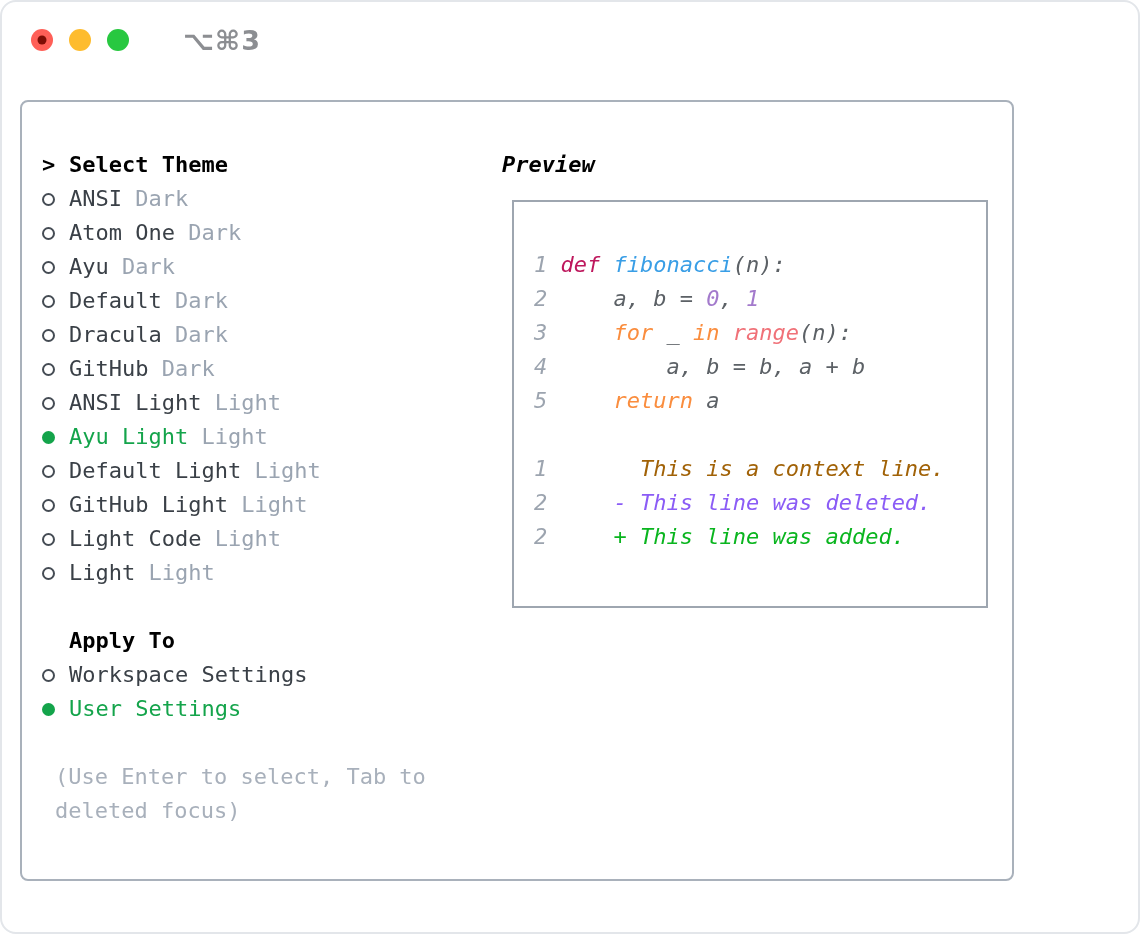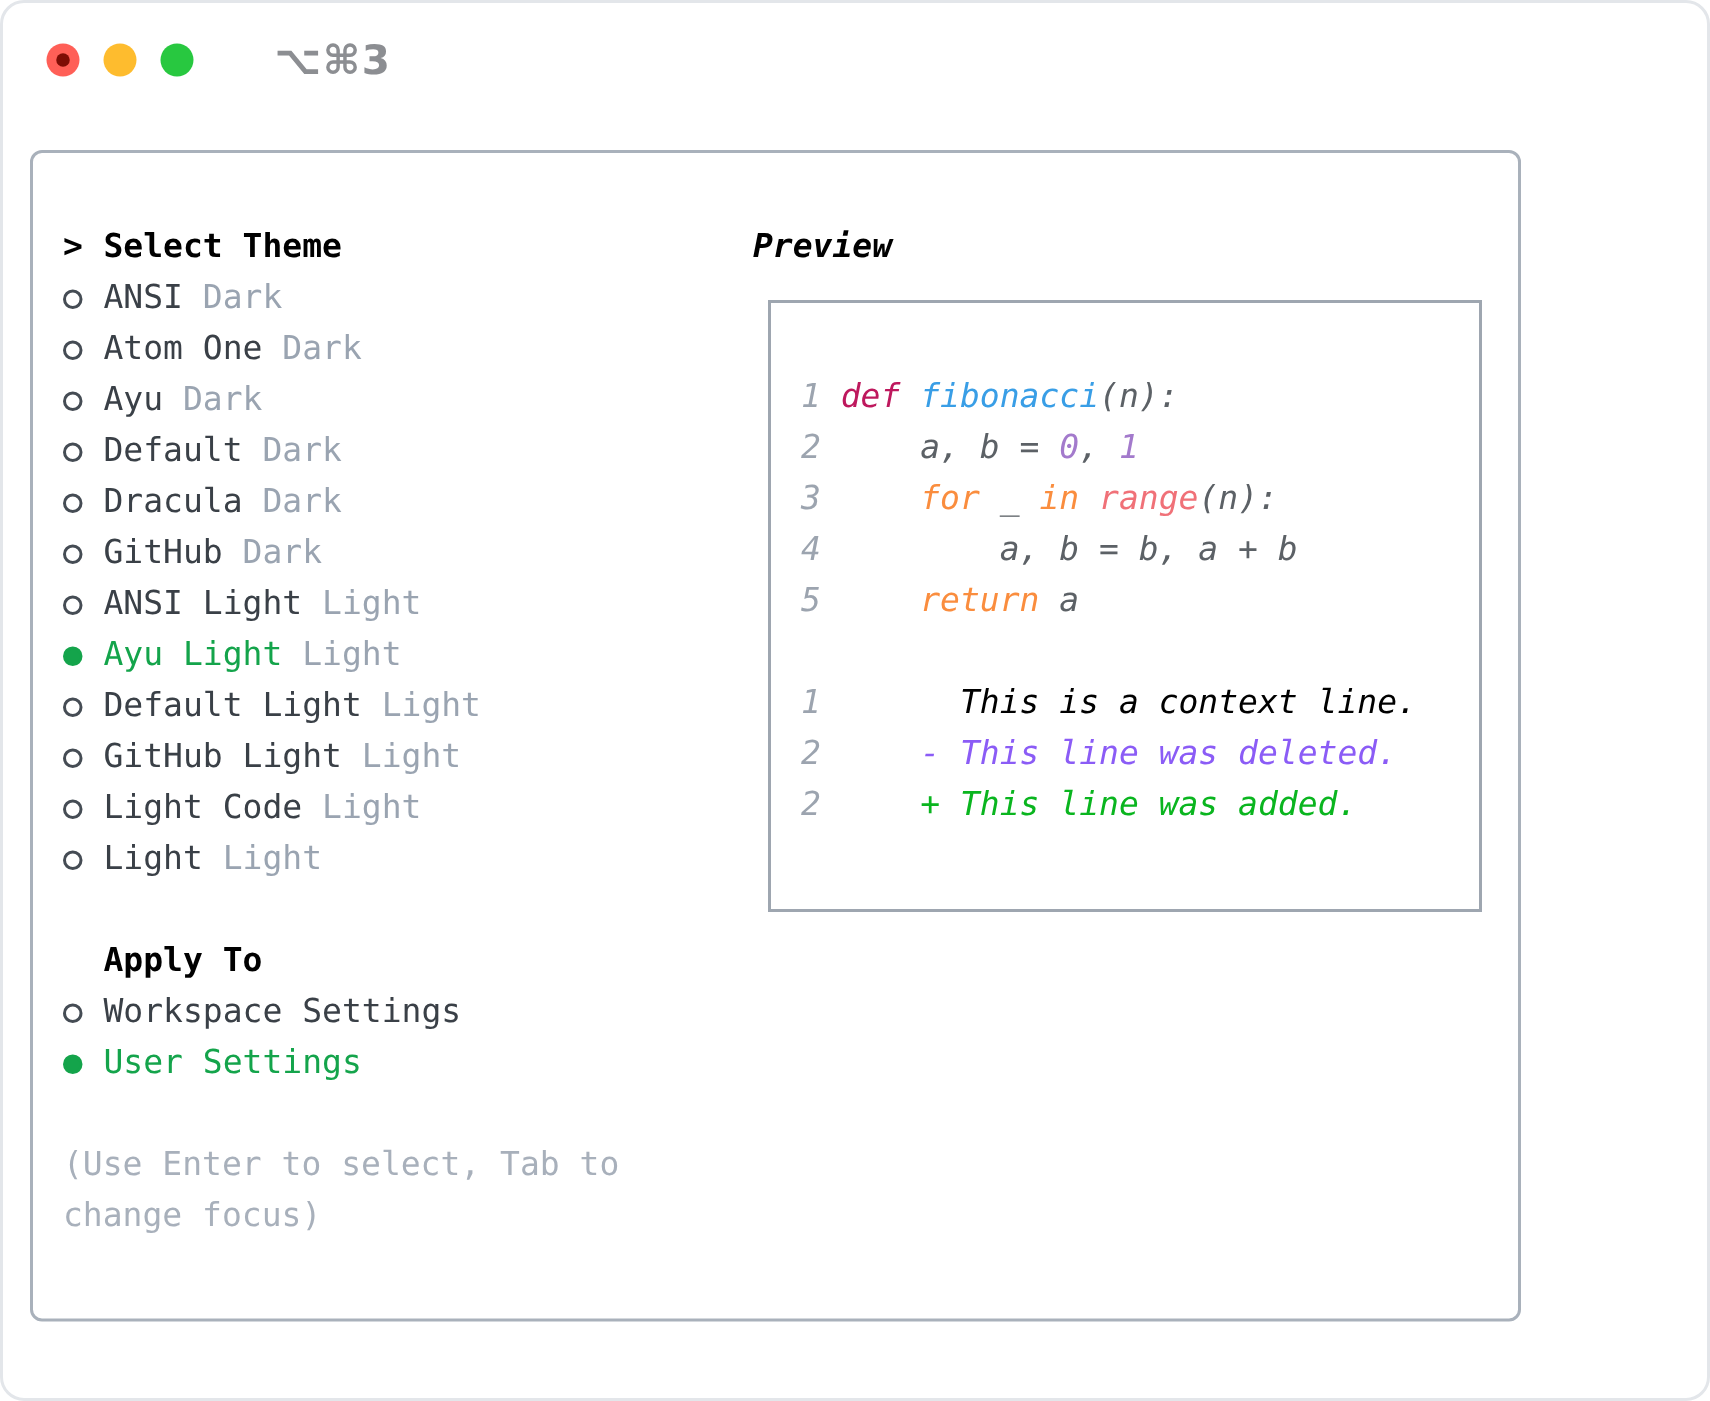--- a/index.html
+++ b/index.html
@@ -41,21 +41,21 @@
   .hdr { color:#000; font-weight:700; }
   .radio {
     width:13px; height:13px; border-radius:50%;
     border:2px solid var(--radio_outline); display:inline-block;
   }
   .selected .radio { background:var(--accent_green); border-color:var(--accent_green); }
   .item-name { color:var(--item_text); }
   .selected .item-name { color:var(--accent_green); }
   .variant { color:var(--variant_gray); }
   .spacer { height:34px; }
-  .help-line { color:var(--help_gray); }
+  .help-line { color:var(--help_gray);margin-left:13px; }
   .left-col { position:absolute; left:20px; top:46px; }
   
   .right-col { position:absolute; left:480px; top:46px; width:506px;font-style:italic; }
   .preview-header { height:34px; line-height:34px; font-size:22px; font-weight:700; color:#000; white-space:pre; }
   .preview-box {
     margin-left:10px; margin-top:18px; width:476px; height:408px;
     border:2px solid var(--box_border); background:#fff;
     padding:46px 10px 0 20px; overflow:hidden;
   }
   .code-line { height:34px; line-height:34px; font-size:22px; white-space:pre; }
@@ -106,34 +106,34 @@
       </div>
 
       <div id="apply-list">
           <div class="line item"><span class="gutter"><span class="radio"></span></span><span class="txt item-name">Workspace Settings</span></div>
           <div class="line item selected"><span class="gutter"><span class="radio"></span></span><span class="txt item-name">User Settings</span></div>
         </div>
 
       <div class="spacer"></div>
 
       <div class="line help-line">(Use Enter to select, Tab to</div>
-      <div class="line help-line">change focus)</div>
+      <div class="line help-line">deleted focus)</div>
     </div>
 
     <div class="right-col">
       <div class="preview-header">Preview</div>
       <div class="preview-box">
         <div id="code-lines">
             <div class="code-line"><span class="lnum">1 </span><span style="color: #be185d;">def</span><span style="color: rgb(92, 97, 102);"> </span><span style="color: rgb(57, 158, 230);">fibonacci</span><span style="color: rgb(92, 97, 102);">(n):</span></div>
             <div class="code-line"><span class="lnum">2 </span><span style="color: rgb(92, 97, 102);">    a, b = </span><span style="color: rgb(163, 122, 204);">0</span><span style="color: rgb(92, 97, 102);">, </span><span style="color: rgb(163, 122, 204);">1</span></div>
             <div class="code-line"><span class="lnum">3 </span><span style="color: rgb(92, 97, 102);">    </span><span style="color: rgb(250, 141, 62);">for</span><span style="color: rgb(92, 97, 102);"> _ </span><span style="color: rgb(250, 141, 62);">in</span><span style="color: rgb(92, 97, 102);"> </span><span style="color: rgb(240, 113, 120);">range</span><span style="color: rgb(92, 97, 102);">(n):</span></div>
             <div class="code-line"><span class="lnum">4 </span><span style="color: rgb(92, 97, 102);">        a, b = b, a + b</span></div>
             <div class="code-line"><span class="lnum">5 </span><span style="color: rgb(92, 97, 102);">    </span><span style="color: rgb(250, 141, 62);">return</span><span style="color: rgb(92, 97, 102);"> a</span></div>
             <div class="code-line"><span class="lnum"> </span></div>
-            <div class="code-line"><span class="lnum">1 </span><span style="color: #000000; margin-top: 24px;">      This is a context line.</span></div>
+            <div class="code-line"><span class="lnum">1 </span><span style="color: #a16207; margin-top: 24px;">      This is a context line.</span></div>
             <div class="code-line"><span class="lnum">2 </span><span style="color: #8b5cf6;">    - This line was deleted.</span></div>
             <div class="code-line"><span class="lnum">2 </span><span style="color: rgb(10, 181, 31);">    + This line was added.</span></div>
           </div>
       </div>
     </div>
 
   </div>
 </div>
 
 </body></html>

